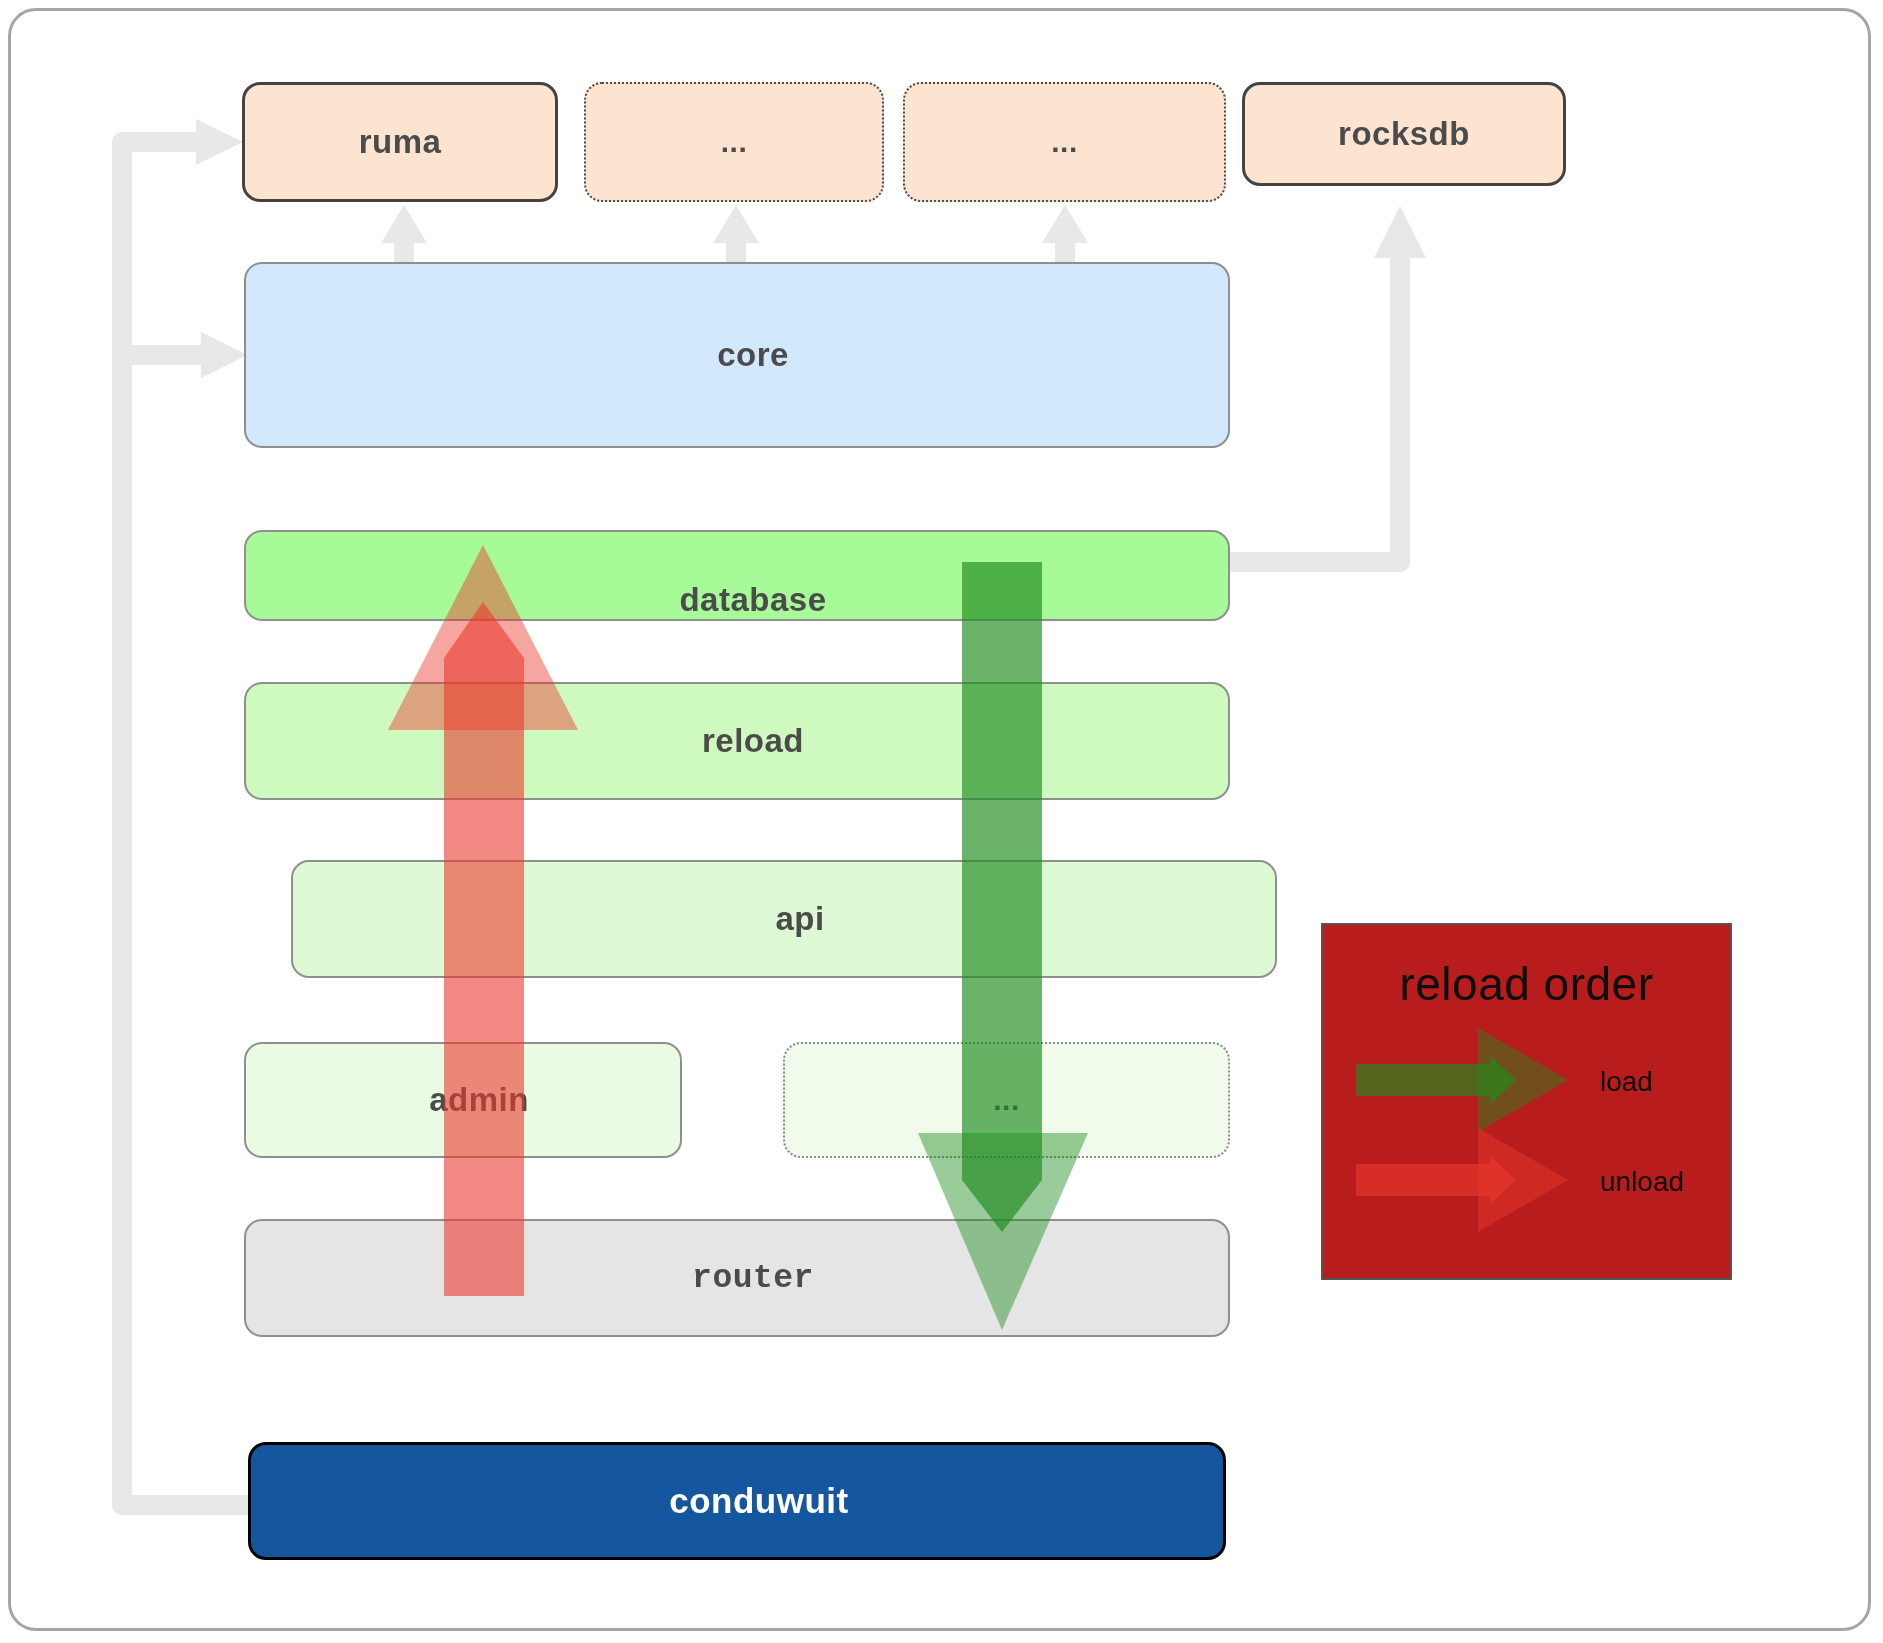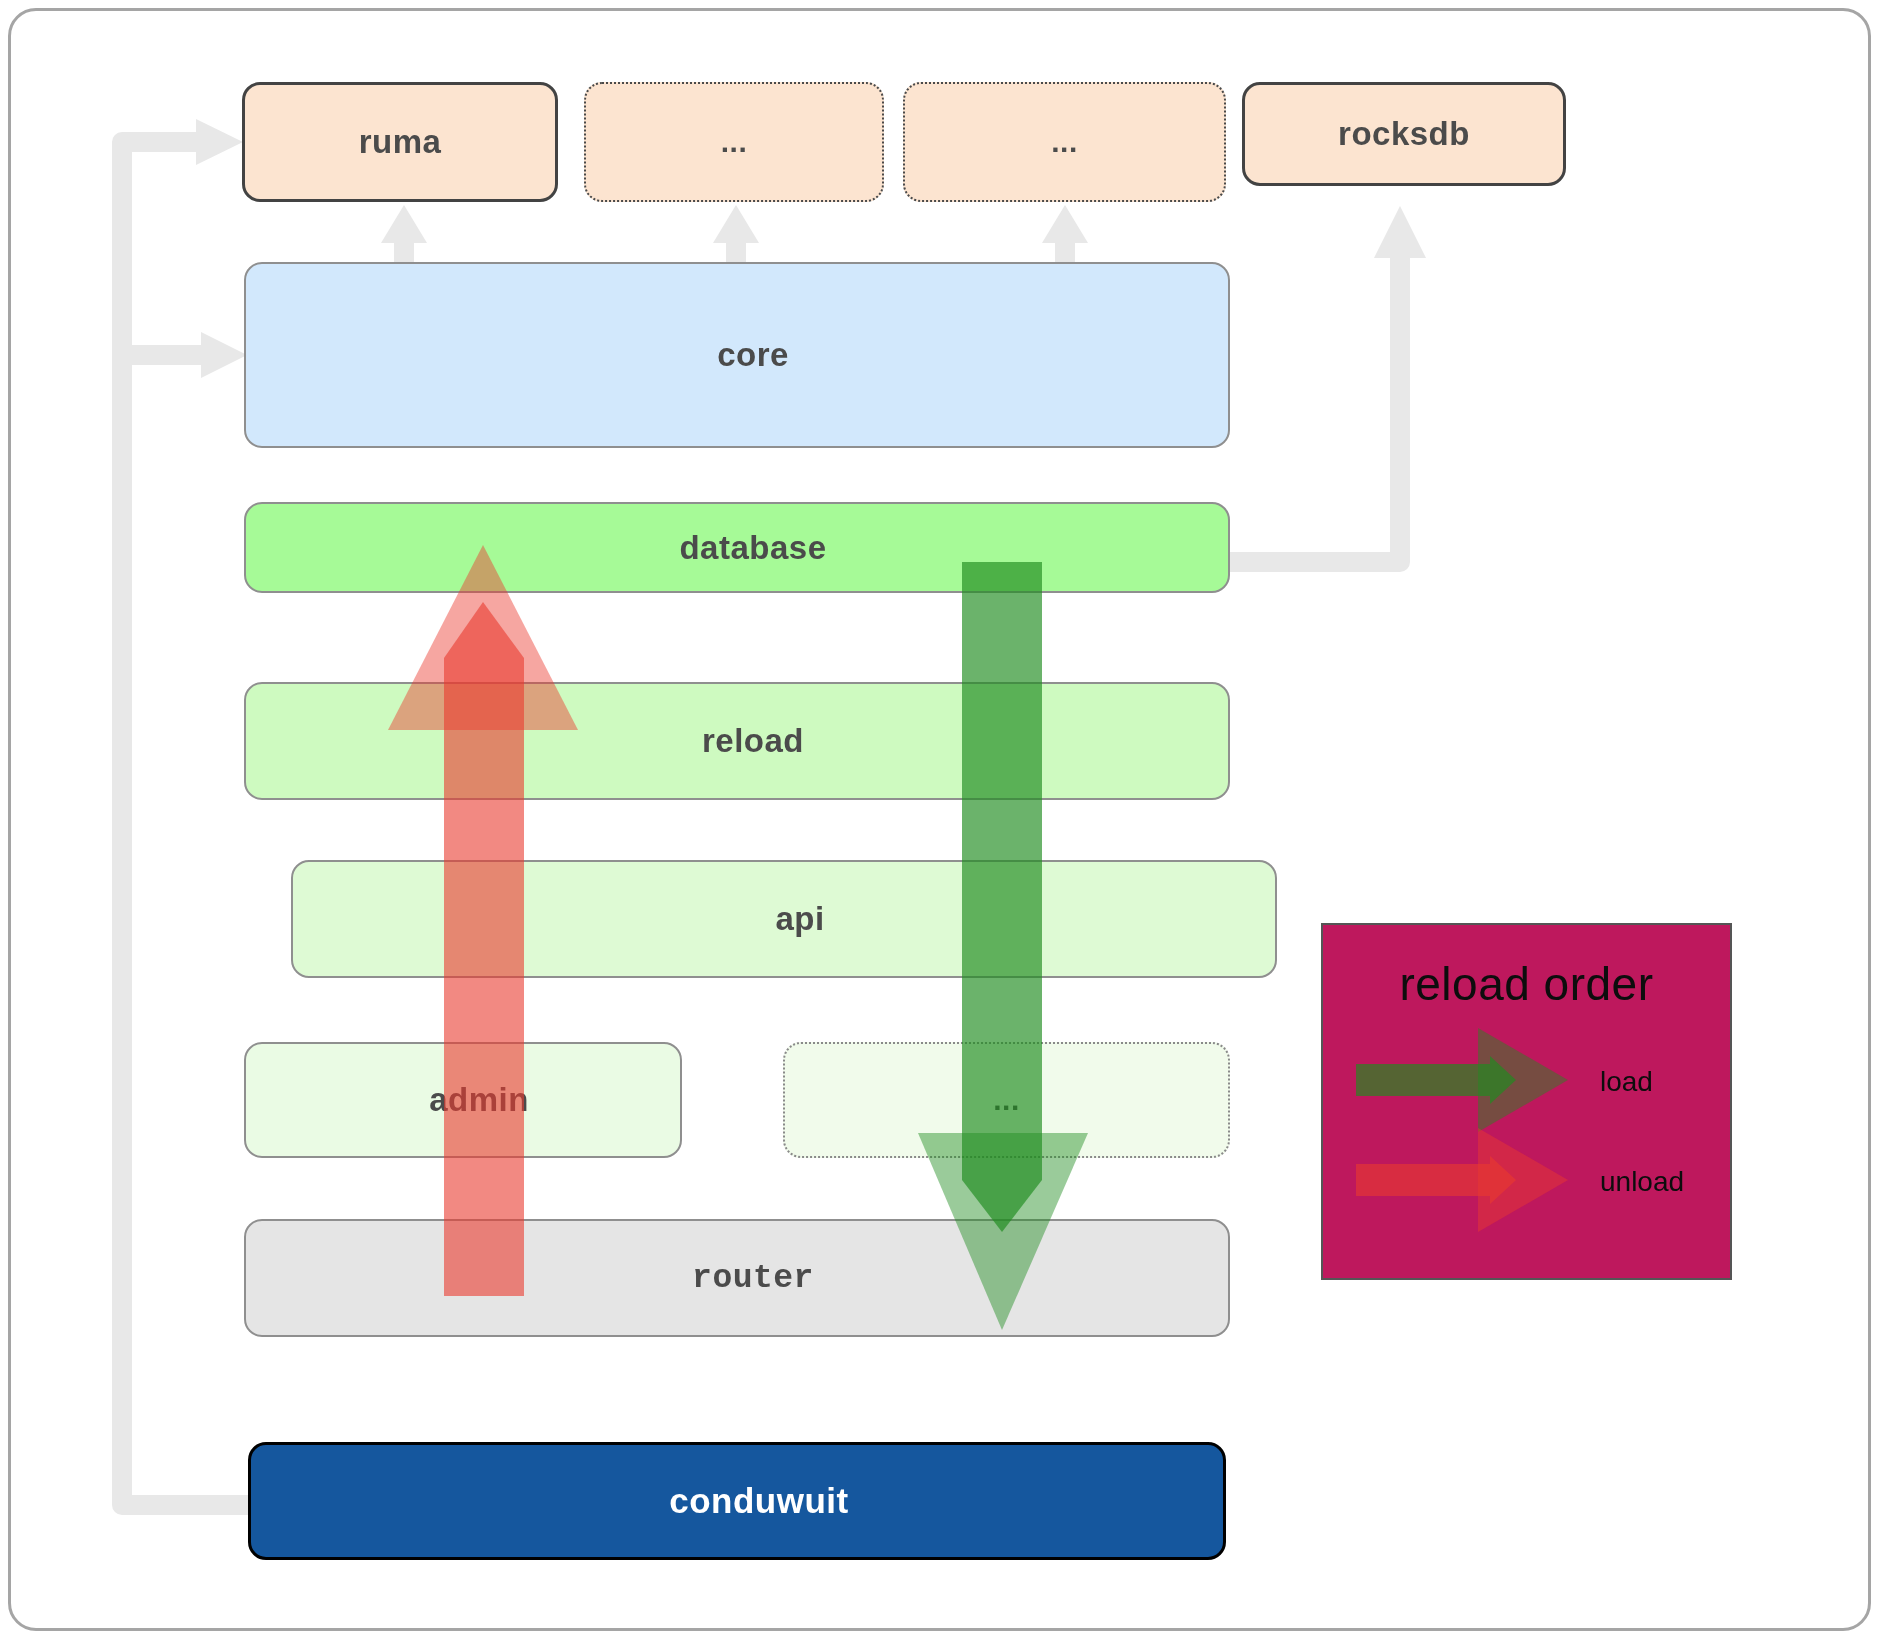--- a/index.html
+++ b/index.html
@@ -26,21 +26,21 @@
   .node-database{background:#a6fa97;}
   .node-service{background:#cefac0;}
   .node-api{background:#defad4;}
   .node-admin{background:#eafbe4;}
   .node-dots3{background:#f1fbeb;}
   .node-router{background:#e5e5e5;font-family:Liberation Mono, monospace;}
   .node-conduwuit{background:#15579e;border:3px solid #000;color:#ffffff;font-weight:700;font-size:35px;padding-left:44px;}
   .dots-label{font-size:30px;font-weight:700;}
   .legend{
     position:absolute;left:1321px;top:923px;width:411px;height:357px;
-    background:#be185d;border:2px solid #555;box-sizing:border-box;
+    background:#b91c1c;border:2px solid #555;box-sizing:border-box;
   }
   .legend-title{
     position:absolute;left:0;top:32px;width:100%;text-align:center;
     font-size:46px;color:#0d0d0d;font-weight:500;letter-spacing:.5px;
   }
   .legend-label{
     position:absolute;font-size:28px;color:#0d0d0d;
     transform:translateY(-50%);
   }
   .legend-label.load{left:277px;top:157px;}
@@ -82,21 +82,21 @@
     <span class="dots-label">...</span>
   </div>
   <div class="node peach solid-dark" style="left:1242px;top:82px;width:324px;height:104px;">
     <span>rocksdb</span>
   </div>
 
   <div class="node node-core mid-border" style="left:244px;top:262px;width:986px;height:186px;">
     <span>core</span>
   </div>
 
-  <div class="node node-database mid-border" style="left:244px;top:502px;width:986px;height:91px;">
+  <div class="node node-database mid-border" style="left:244px;top:530px;width:986px;height:91px;align-items:flex-end;">
     <span>database</span>
   </div>
 
   <div class="node node-service mid-border" style="left:244px;top:682px;width:986px;height:118px;">
     <span>reload</span>
   </div>
 
   <div class="node node-api mid-border" style="left:243px;top:860px;width:986px;height:118px;margin-left:48px;">
     <span>api</span>
   </div>

